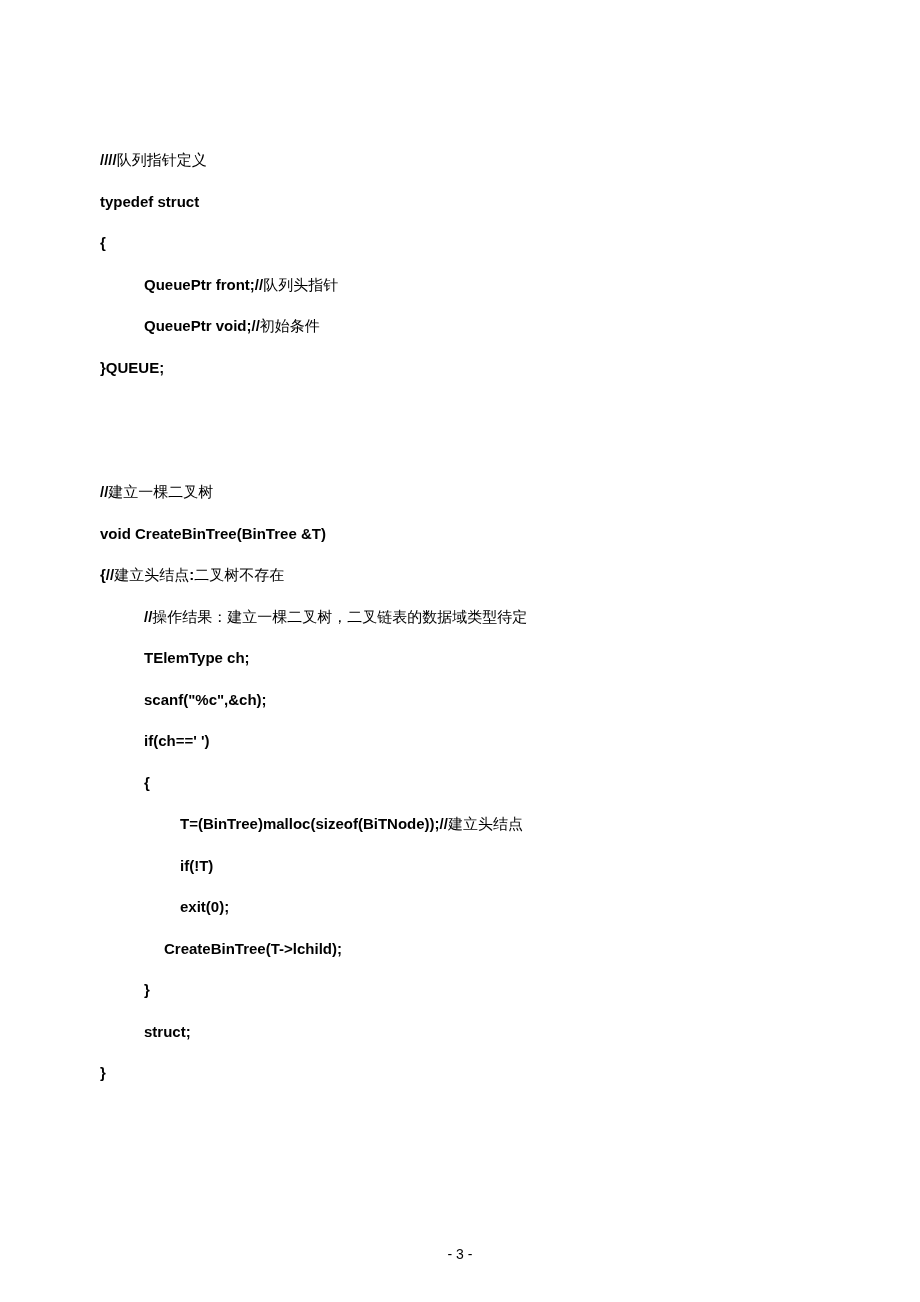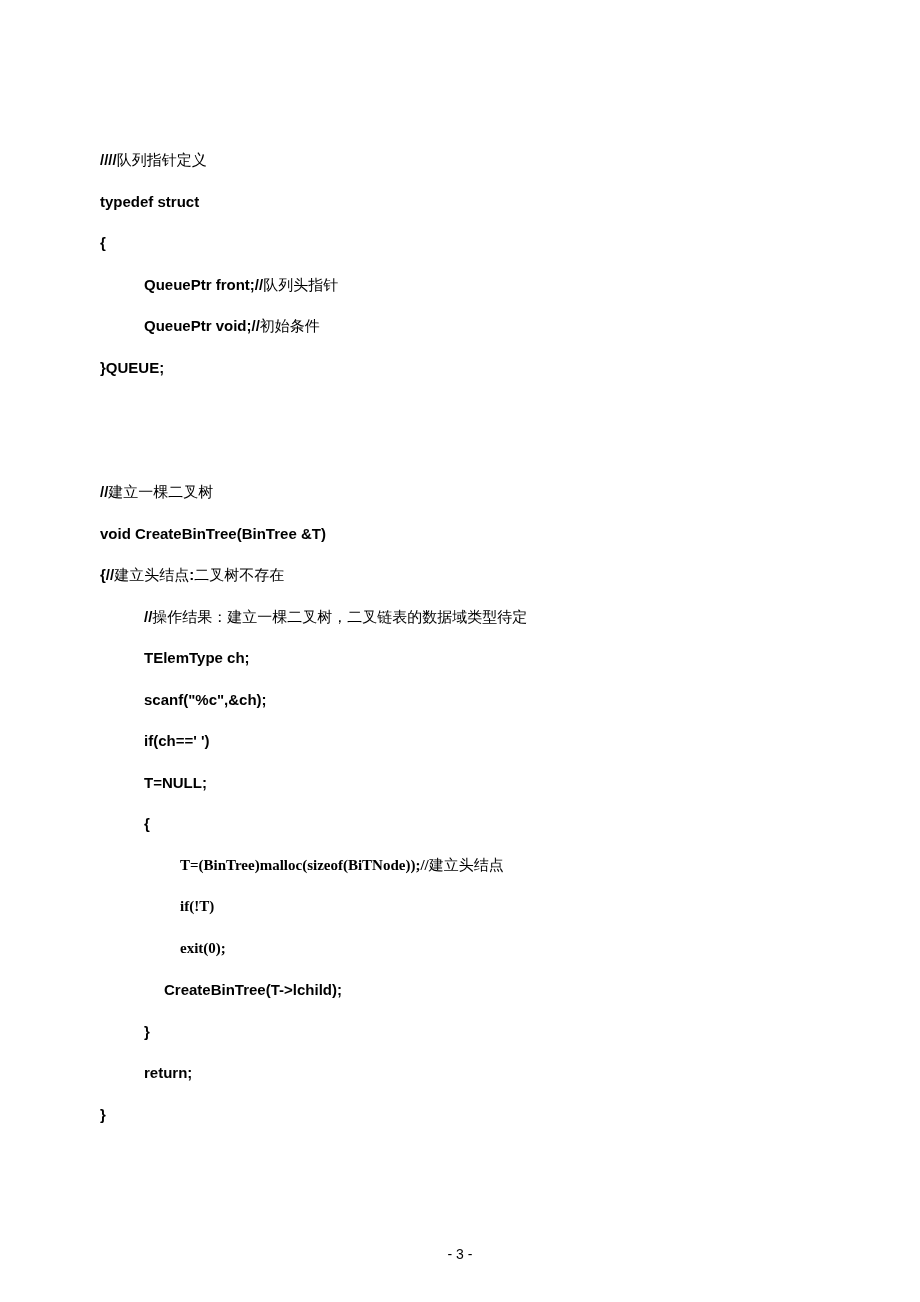--- a/index.html
+++ b/index.html
@@ -21,21 +21,21 @@
     margin-bottom: 22px;
     color: #000;
   }
   .line .bold {
     font-weight: bold;
   }
   .line .plain {
     font-weight: normal;
   }
   .indent1 { padding-left: 44px; }
-  .indent2 { padding-left: 80px; font-family: Liberation Serif, serif; }
+  .indent2 { padding-left: 80px; }
   .indent2b { padding-left: 64px; }
   .footer {
     position: absolute;
     bottom: 40px;
     left: 0;
     width: 100%;
     text-align: center;
     font-size: 14px;
     color: #000;
   }
@@ -53,24 +53,23 @@
       <div class="line "><span class="bold">}QUEUE;</span></div>
       <div class="line "><span class="plain">&nbsp;</span></div>
       <div class="line "><span class="plain">&nbsp;</span></div>
       <div class="line "><span class="bold">//</span><span class="plain">建立一棵二叉树</span></div>
       <div class="line "><span class="bold">void CreateBinTree(BinTree &amp;T)</span></div>
       <div class="line "><span class="bold">{//</span><span class="plain">建立头结点</span><span class="bold">:</span><span class="plain">二叉树不存在</span></div>
       <div class="line indent1"><span class="bold">//</span><span class="plain">操作结果：建立一棵二叉树，二叉链表的数据域类型待定</span></div>
       <div class="line indent1"><span class="bold">TElemType ch;</span></div>
       <div class="line indent1"><span class="bold">scanf("%c",&amp;ch);</span></div>
       <div class="line indent1"><span class="bold">if(ch==' ')</span></div>
-      <div class="line indent1"><span class="bold">T=NULL;</span></div>
       <div class="line indent1"><span class="bold">{</span></div>
       <div class="line indent2"><span class="bold">T=(BinTree)malloc(sizeof(BiTNode));//</span><span class="plain">建立头结点</span></div>
       <div class="line indent2"><span class="bold">if(!T)</span></div>
       <div class="line indent2"><span class="bold">exit(0);</span></div>
       <div class="line indent2b"><span class="bold">CreateBinTree(T-&gt;lchild);</span></div>
       <div class="line indent1"><span class="bold">}</span></div>
-      <div class="line indent1"><span class="bold">return;</span></div>
+      <div class="line indent1"><span class="bold">struct;</span></div>
       <div class="line "><span class="bold">}</span></div>
     </div>
   <div class="footer">- 3 -</div>
 </div>
 
 </body></html>

